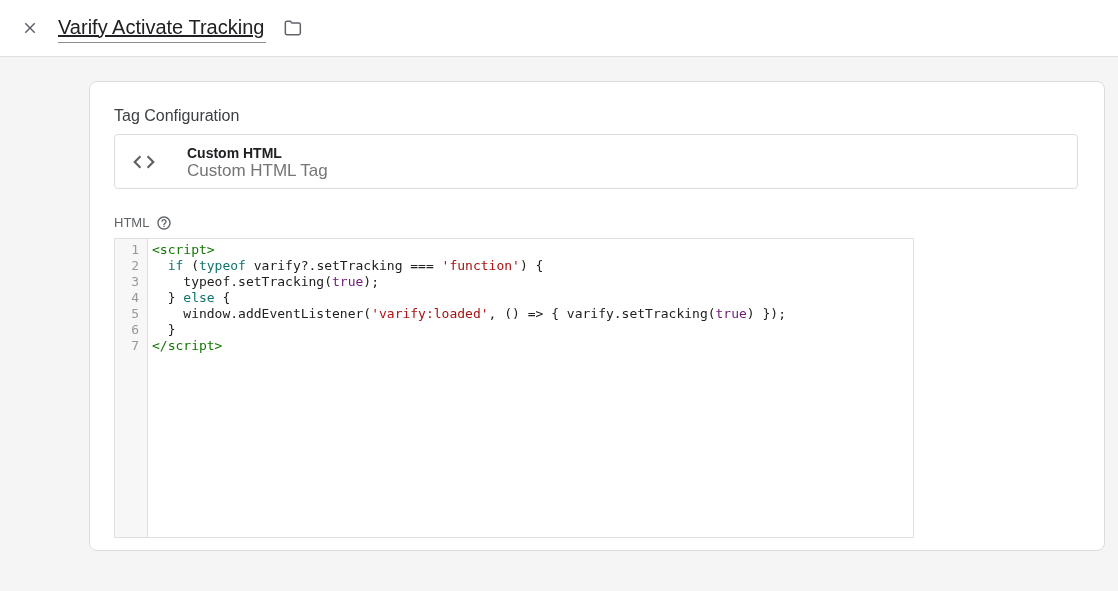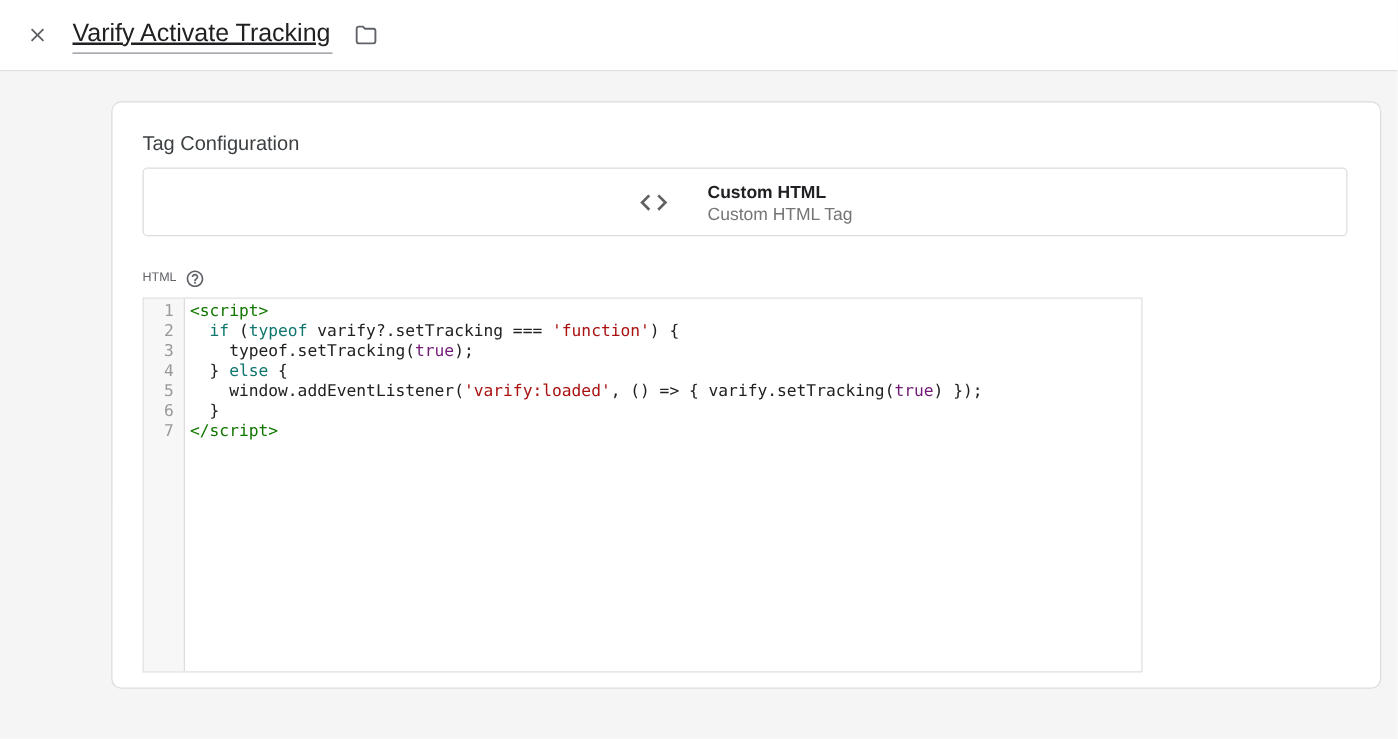--- a/index.html
+++ b/index.html
@@ -50,31 +50,30 @@
   .field-label { margin-top: 24px; font-size: 12px; color: #5f6368; line-height: 14px; }
 
   .tag-type-box {
     margin-top: 8px;
     height: 55px;
     border: 1px solid #dadce0;
     border-radius: 4px;
     display: flex; align-items: center;
     padding: 5px 16px;
     cursor: pointer;
-    justify-content: center;
   }
   .code-icon { width: 26px; display: flex; align-items: center; justify-content: center; }
   .tag-type-text { margin-left: 30px; }
   .tag-type-name { font-size: 14px; font-weight: 700; color: #202124; line-height: 17px; }
-  .tag-type-desc { font-size: 14px; color: #757575; margin-top: 2px; line-height: 14px; }
+  .tag-type-desc { font-size: 17px; color: #757575; margin-top: 2px; line-height: 14px; }
 
   .html-row {
     margin-top: 26px;
     display: flex; align-items: flex-end; gap: 7px;
-    font-size: 10px; color: #5f6368; line-height: 16px;
+    font-size: 13px; color: #5f6368; line-height: 16px;
   }
   .help-btn { background: none; border: none; padding: 0; display: flex; cursor: pointer; }
 
   
   .editor {
     margin-top: 7px;
     width: 800px; height: 300px;
     border: 1px solid #e0e0e0;
     background: #ffffff;
     display: flex;

